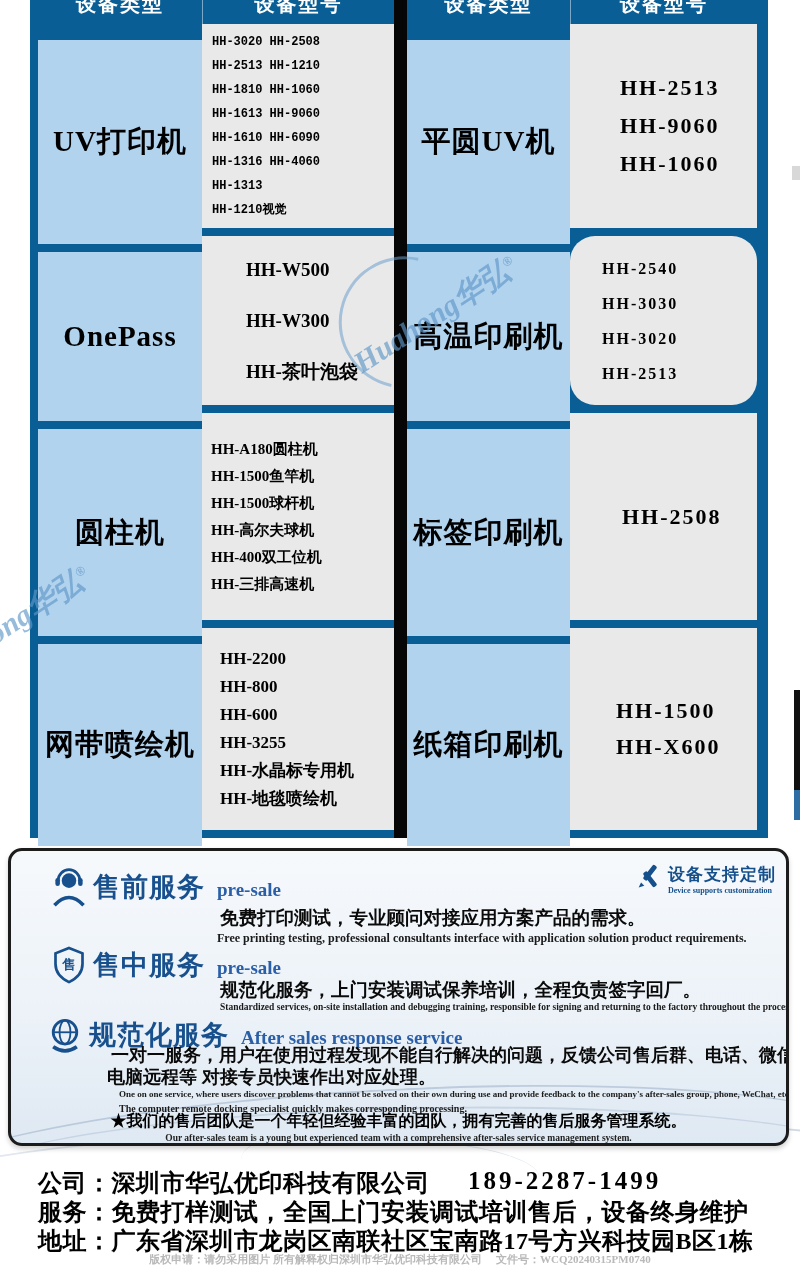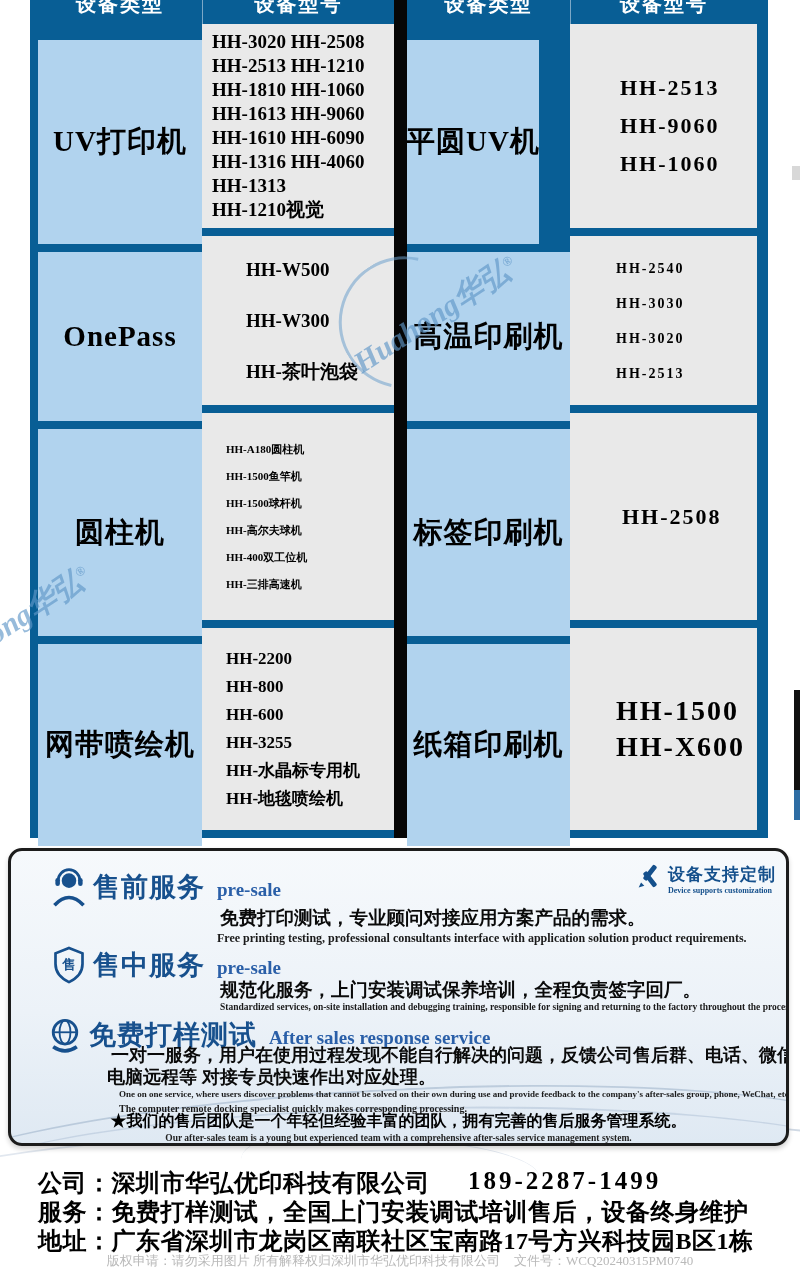--- a/index.html
+++ b/index.html
@@ -23,28 +23,28 @@
   .typecell {
     display:flex; align-items:center; justify-content:center;
     font-size:29px; font-weight:bold; color:#000;
     font-family:"Liberation Serif", serif; letter-spacing:1px; white-space:nowrap;margin-top:16px;
   }
   .modelcell {
     display:flex; flex-direction:column; justify-content:center;
     font-weight:bold; color:#000; font-family:"Liberation Serif", serif;
   }
   .modelcell div { white-space:nowrap; }
-  .m-r1l { font-size:19px; line-height:24px; padding-left:10px; }
+  .m-r1l { font-size:12px; line-height:24px; padding-left:10px;font-family:Liberation Mono, monospace; }
   .m-r1r { font-size:22px; line-height:38px; padding-left:50px; letter-spacing:2px; }
   .m-r2l { font-size:19px; line-height:30px; padding-left:44px; }
-  .m-r2r { font-size:14px; line-height:35px; padding-left:46px; letter-spacing:2px; }
-  .m-r3l { font-size:11px; line-height:27px; padding-left:24px; }
+  .m-r2r { font-size:16px; line-height:35px; padding-left:32px; letter-spacing:2px;border-radius:25px; }
+  .m-r3l { font-size:15px; line-height:27px; padding-left:9px; }
   .m-r3r { font-size:22px; padding-left:52px; letter-spacing:2px; }
-  .m-r4l { font-size:17px; line-height:28px; padding-left:24px; }
-  .m-r4r { font-size:28px; line-height:36px; padding-left:46px; letter-spacing:2px; }
+  .m-r4l { font-size:17px; line-height:28px; padding-left:18px; }
+  .m-r4r { font-size:22px; line-height:36px; padding-left:46px; letter-spacing:2px; }
   .divider { position:absolute; left:364px; top:0; width:13px; height:838px; background:#060606; z-index:6; }
 
   
   .wm { position:absolute; width:170px; height:160px; transform:rotate(-33deg); z-index:10; pointer-events:none; }
   .wm-ring { position:absolute; left:6px; top:6px; width:132px; height:132px; border-radius:50%;
     border:3px solid rgba(110,160,205,0.55); border-right-color:transparent; border-bottom-color:transparent; }
   .wm-text { position:absolute; left:8px; top:62px; font-size:30px; font-weight:bold; font-style:italic;
     color:rgba(95,150,200,0.65); white-space:nowrap; font-family:"Liberation Serif", serif; }
   .wm-text sup { font-size:13px; }
 
@@ -73,21 +73,21 @@
   .footnote-en { position:absolute; left:0; right:0; top:282px; text-align:center;
     font-size:9.5px; font-weight:bold; color:#222; font-family:"Liberation Serif", serif; }
   .wave { position:absolute; border-radius:50%; pointer-events:none; }
 
   
   .co-line { position:absolute; left:38px; font-size:24px; font-weight:bold; color:#000;
     font-family:"Liberation Serif", serif; white-space:nowrap; letter-spacing:0.5px; z-index:20; }
   .co-phone { position:absolute; left:468px; top:1167px; font-size:25px; font-weight:bold; color:#000;
     font-family:"Liberation Serif", serif; letter-spacing:3px; z-index:20; }
   .footer { position:absolute; top:1252px; left:0; width:100%; display:flex; justify-content:center;
-    gap:14px; font-size:13px; font-weight:normal; color:#b9b9b9;
+    gap:14px; font-size:11px; font-weight:bold; color:#b9b9b9;
     font-family:"Liberation Serif", serif; z-index:20; }
   .edge-tab { position:absolute; z-index:2; }
 </style>
 </head>
 <body>
 
 <div class="tablewrap">
 
   <div class="hcell" style="left:8px;   width:164px;">
       <span>设备类型</span>
@@ -106,21 +106,21 @@
   <div class="cell graycell modelcell m-r1l" style="left:172px;top:24px;width:192px;height:204px;">
     <div>HH-3020 HH-2508</div>
     <div>HH-2513 HH-1210</div>
     <div>HH-1810 HH-1060</div>
     <div>HH-1613 HH-9060</div>
     <div>HH-1610 HH-6090</div>
     <div>HH-1316 HH-4060</div>
     <div>HH-1313</div>
     <div>HH-1210视觉</div>
   </div>
-  <div class="cell bluecell typecell" style="left:377px;top:24px;width:132px;height:204px;">平圆UV机</div>
+  <div class="cell bluecell typecell" style="left:377px;top:24px;width:163px;height:204px;">平圆UV机</div>
   <div class="cell graycell modelcell m-r1r" style="left:540px;top:24px;width:187px;height:204px;">
     <div>HH-2513</div>
     <div>HH-9060</div>
     <div>HH-1060</div>
   </div>
 
   <div class="cell bluecell typecell" style="left:8px;top:236px;width:164px;height:169px;">OnePass</div>
   <div class="cell graycell modelcell m-r2l" style="left:172px;top:236px;width:192px;height:169px;gap:21px;">
     <div>HH-W500</div>
     <div>HH-W300</div>
@@ -223,21 +223,21 @@
   <div class="desc-zh" style="left:209px;top:126px;font-size:18.5px;">规范化服务，上门安装调试保养培训，全程负责签字回厂。</div>
   <div class="desc-en" style="left:209px;top:151px;font-size:9.5px;">Standardized services, on-site installation and debugging training, responsible for signing and returning to the factory throughout the process;</div>
 
   <svg class="icon" style="left:34px;top:164px;" width="40" height="40" viewBox="0 0 44 44">
     <circle cx="22" cy="19" r="13" fill="none" stroke="#17508d" stroke-width="3"></circle>
     <ellipse cx="22" cy="19" rx="6" ry="13" fill="none" stroke="#17508d" stroke-width="2"></ellipse>
     <line x1="9" y1="19" x2="35" y2="19" stroke="#17508d" stroke-width="2"></line>
     <path d="M9 35 q13 9 26 0" fill="none" stroke="#17508d" stroke-width="4"></path>
   </svg>
   <div class="sec-title" style="left:78px;top:166px;">
-    <span class="zht">免费打样测试</span>
+    <span class="zht">规范化服务</span>
     <span class="sub">After sales response service</span>
   </div>
   <div class="desc-zh" style="left:100px;top:192px;font-size:18px;">一对一服务，用户在使用过程发现不能自行解决的问题，反馈公司售后群、电话、微信、</div>
   <div class="desc-zh" style="left:96px;top:214px;font-size:18px;">电脑远程等 对接专员快速作出对应处理。</div>
   <div class="desc-en" style="left:108px;top:238px;font-size:9px;">One on one service, where users discover problems that cannot be solved on their own during use and provide feedback to the company's after-sales group, phone, WeChat, etc</div>
   <div class="desc-en" style="left:108px;top:252px;font-size:10px;">The computer remote docking specialist quickly makes corresponding processing.</div>
 
   <div class="footnote-zh">★我们的售后团队是一个年轻但经验丰富的团队，拥有完善的售后服务管理系统。</div>
   <div class="footnote-en">Our after-sales team is a young but experienced team with a comprehensive after-sales service management system.</div>
 </div>

